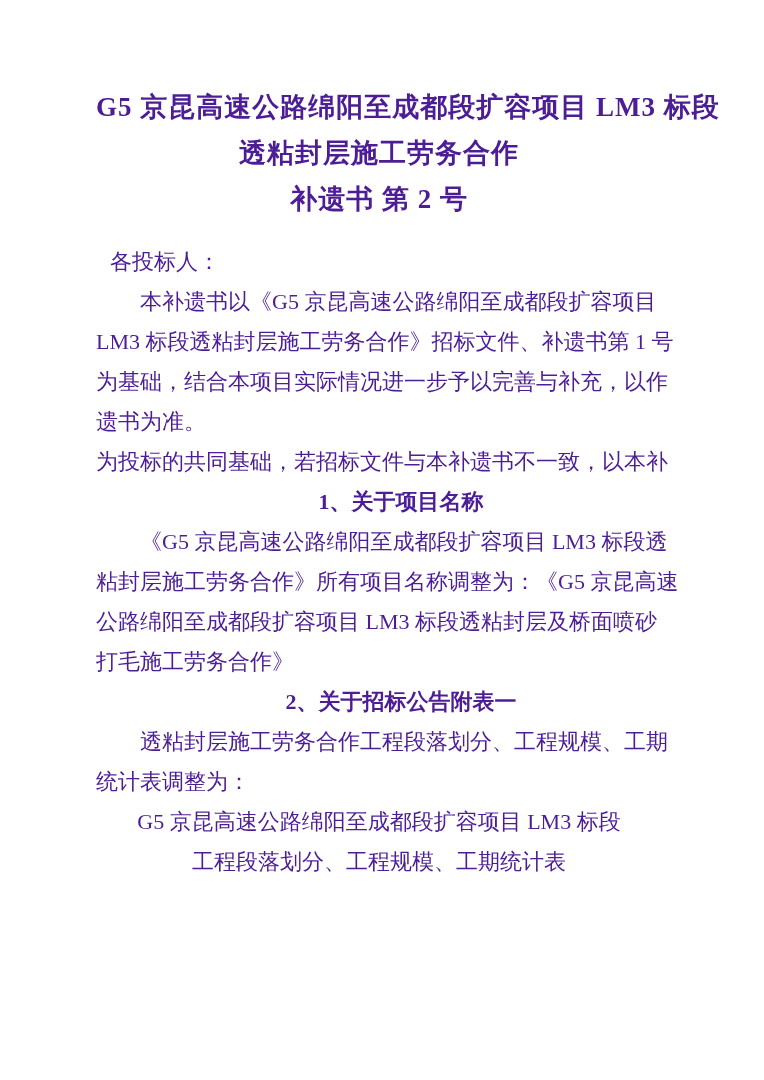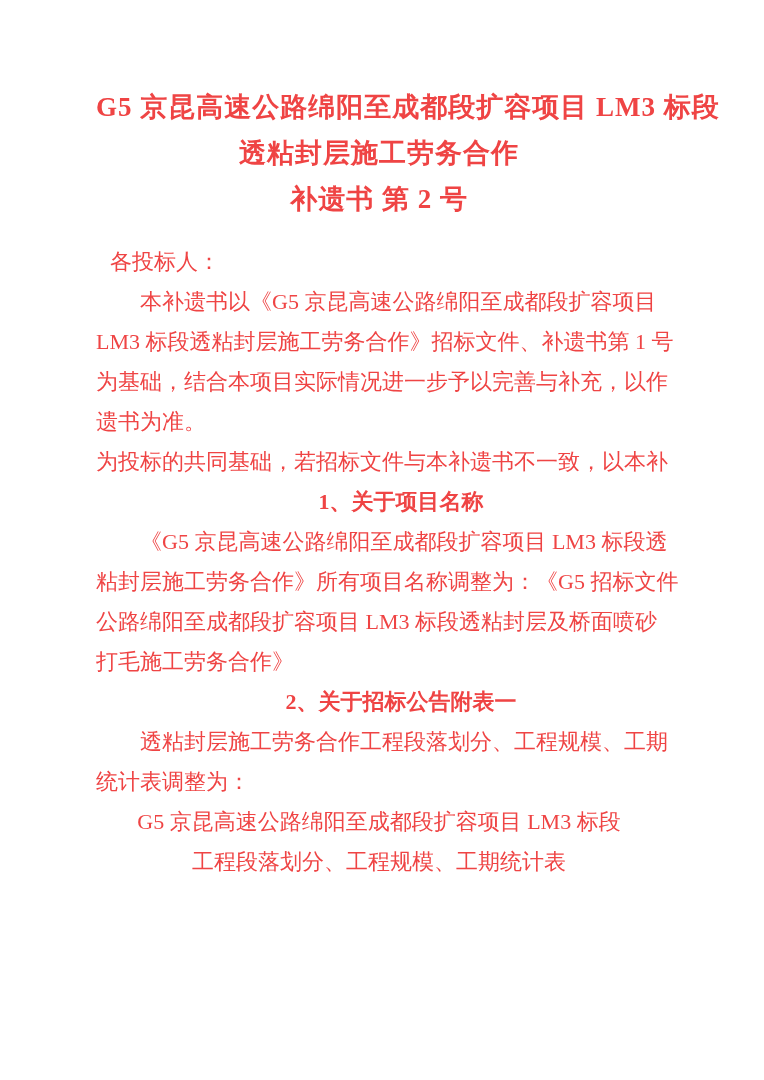--- a/index.html
+++ b/index.html
@@ -6,21 +6,21 @@
     margin: 0;
     padding: 0;
     background: #e9e9e9;
   }
   .page {
     position: relative;
     width: 764px;
     height: 1080px;
     margin: 0 auto;
     background: #ffffff;
-    color: #ef4444;
+    color: #4c1d95;
     font-family: "Liberation Serif", "DejaVu Serif", serif;
     overflow: hidden;
   }
   .content {
     position: absolute;
     left: 96px;
     top: 84px;
     width: 566px;
   }
   .doc-title {
@@ -77,21 +77,21 @@
         <div class="line">LM3 标段透粘封层施工劳务合作》招标文件、补遗书第 1 号</div>
         <div class="line">为基础，结合本项目实际情况进一步予以完善与补充，以作</div>
         <div class="line">遗书为准。</div>
         <div class="line">为投标的共同基础，若招标文件与本补遗书不一致，以本补</div>
       </div>
 
       <div class="line heading">1、关于项目名称</div>
 
       <div>
         <div class="line indent">《G5 京昆高速公路绵阳至成都段扩容项目 LM3 标段透</div>
-        <div class="line"><span>粘封层施工劳务合作》所有项目名称</span><span class="b">调整为：</span><span>《G5 招标文件</span></div>
+        <div class="line"><span>粘封层施工劳务合作》所有项目名称</span><span class="b">调整为：</span><span>《G5 京昆高速</span></div>
         <div class="line">公路绵阳至成都段扩容项目 LM3 标段透粘封层及桥面喷砂</div>
         <div class="line">打毛施工劳务合作》</div>
       </div>
 
       <div class="line heading">2、关于招标公告附表一</div>
 
       <div>
         <div class="line indent">透粘封层施工劳务合作工程段落划分、工程规模、工期</div>
         <div class="line"><span>统计表</span><span class="b">调整为：</span></div>
       </div>

